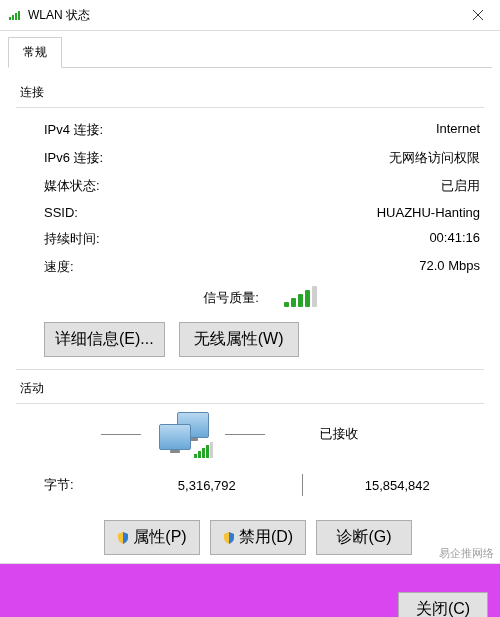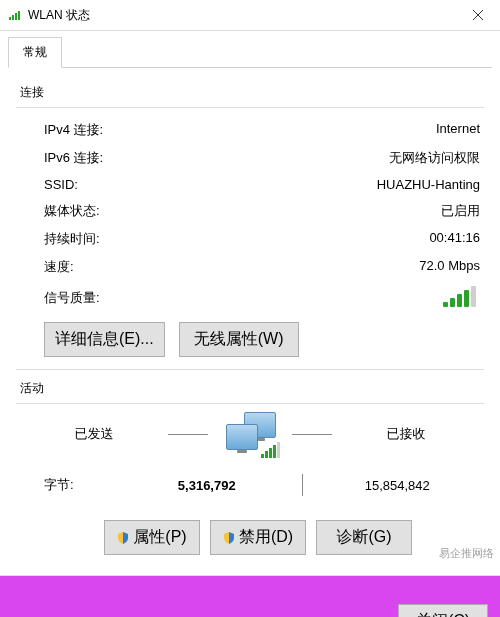--- a/index.html
+++ b/index.html
@@ -51,42 +51,42 @@
     padding: 6px 14px;
     border: 1px solid #d0d0d0;
     border-bottom: 1px solid #fff;
     background: #fff;
     margin-bottom: -1px;
     font-size: 12px;
   }
   
   .content {
     flex: 1;
-    padding: 6px 16px 16px 16px;
+    padding: 6px 16px 4px 16px;
   }
   .group-label {
     font-size: 12px;
     margin: 10px 0 6px 4px;
   }
   .hr-group {
     border: none;
     border-top: 1px solid #ddd;
     margin: 0 0 8px 0;
   }
   .kv {
     display: flex;
     justify-content: space-between;
     padding: 5px 4px 5px 28px;
     font-size: 13px;
   }
   .kv .k, .kv .v { white-space: nowrap; }
   .kv .k::after { content: ""; }
   .sig-row {
     display: flex;
-    justify-content: space-between;
+    justify-content: center;
     align-items: flex-end;
     padding: 5px 4px 5px 28px;
     font-size: 13px;
     gap: 25px;
   }
   .sig-bars { display: flex; align-items: flex-end; gap: 2px; margin-right: 4px; }
   .sig-bars span {
     display: inline-block;
     width: 5px;
     background: #28a428;
@@ -160,21 +160,21 @@
   .act-sig span { display:inline-block; width:3px; background:#28a428; }
   .act-sig .a1{height:4px}.act-sig .a2{height:7px}.act-sig .a3{height:10px}.act-sig .a4{height:13px}.act-sig .a5{height:16px;background:#cfcfcf}
 
   .bytes-row {
     display: flex;
     align-items: center;
     padding: 4px 4px 4px 28px;
     font-size: 13px;
   }
   .bytes-row .lbl { width: 80px; }
-  .bytes-row .sent { flex: 1; text-align: center; font-weight: bold; }
+  .bytes-row .sent { flex: 1; text-align: center; }
   .bytes-row .div { width: 1px; height: 22px; background: #888; margin: 0 12px; }
   .bytes-row .recv { flex: 1; text-align: center; }
   .actbtns {
     display: flex;
     gap: 10px;
     padding: 20px 0 4px 16px;
     justify-content: center;
   }
   .actbtns button.win { min-width: 96px; }
   
@@ -232,26 +232,26 @@
 
     <div class="kv">
       <span class="k">IPv4 连接:</span>
       <span class="v">Internet</span>
     </div>
     <div class="kv">
       <span class="k">IPv6 连接:</span>
       <span class="v">无网络访问权限</span>
     </div>
     <div class="kv">
+      <span class="k">媒体状态:</span>
+      <span class="v">已启用</span>
+    </div>
+    <div class="kv">
       <span class="k">SSID:</span>
       <span class="v">HUAZHU-Hanting</span>
-    </div>
-    <div class="kv">
-      <span class="k">媒体状态:</span>
-      <span class="v">已启用</span>
     </div>
     <div class="kv">
       <span class="k">持续时间:</span>
       <span class="v">00:41:16</span>
     </div>
     <div class="kv">
       <span class="k">速度:</span>
       <span class="v">72.0 Mbps</span>
     </div>
     <div class="sig-row">
@@ -270,21 +270,20 @@
       <button class="win">无线属性(W)</button>
     </div>
 
     <hr class="sep">
 
     <div class="activity">
       <div class="group-label">活动</div>
       <hr class="hr-group">
 
       <div class="act-visual">
-        <span class="act-label">已发送</span>
         <span class="act-line"></span>
         <span class="act-icon">
           <span class="monitor back"></span>
           <span class="monitor front"></span>
           <span class="act-sig">
               <span class="a1"></span>
               <span class="a2"></span>
               <span class="a3"></span>
               <span class="a4"></span>
               <span class="a5"></span>

